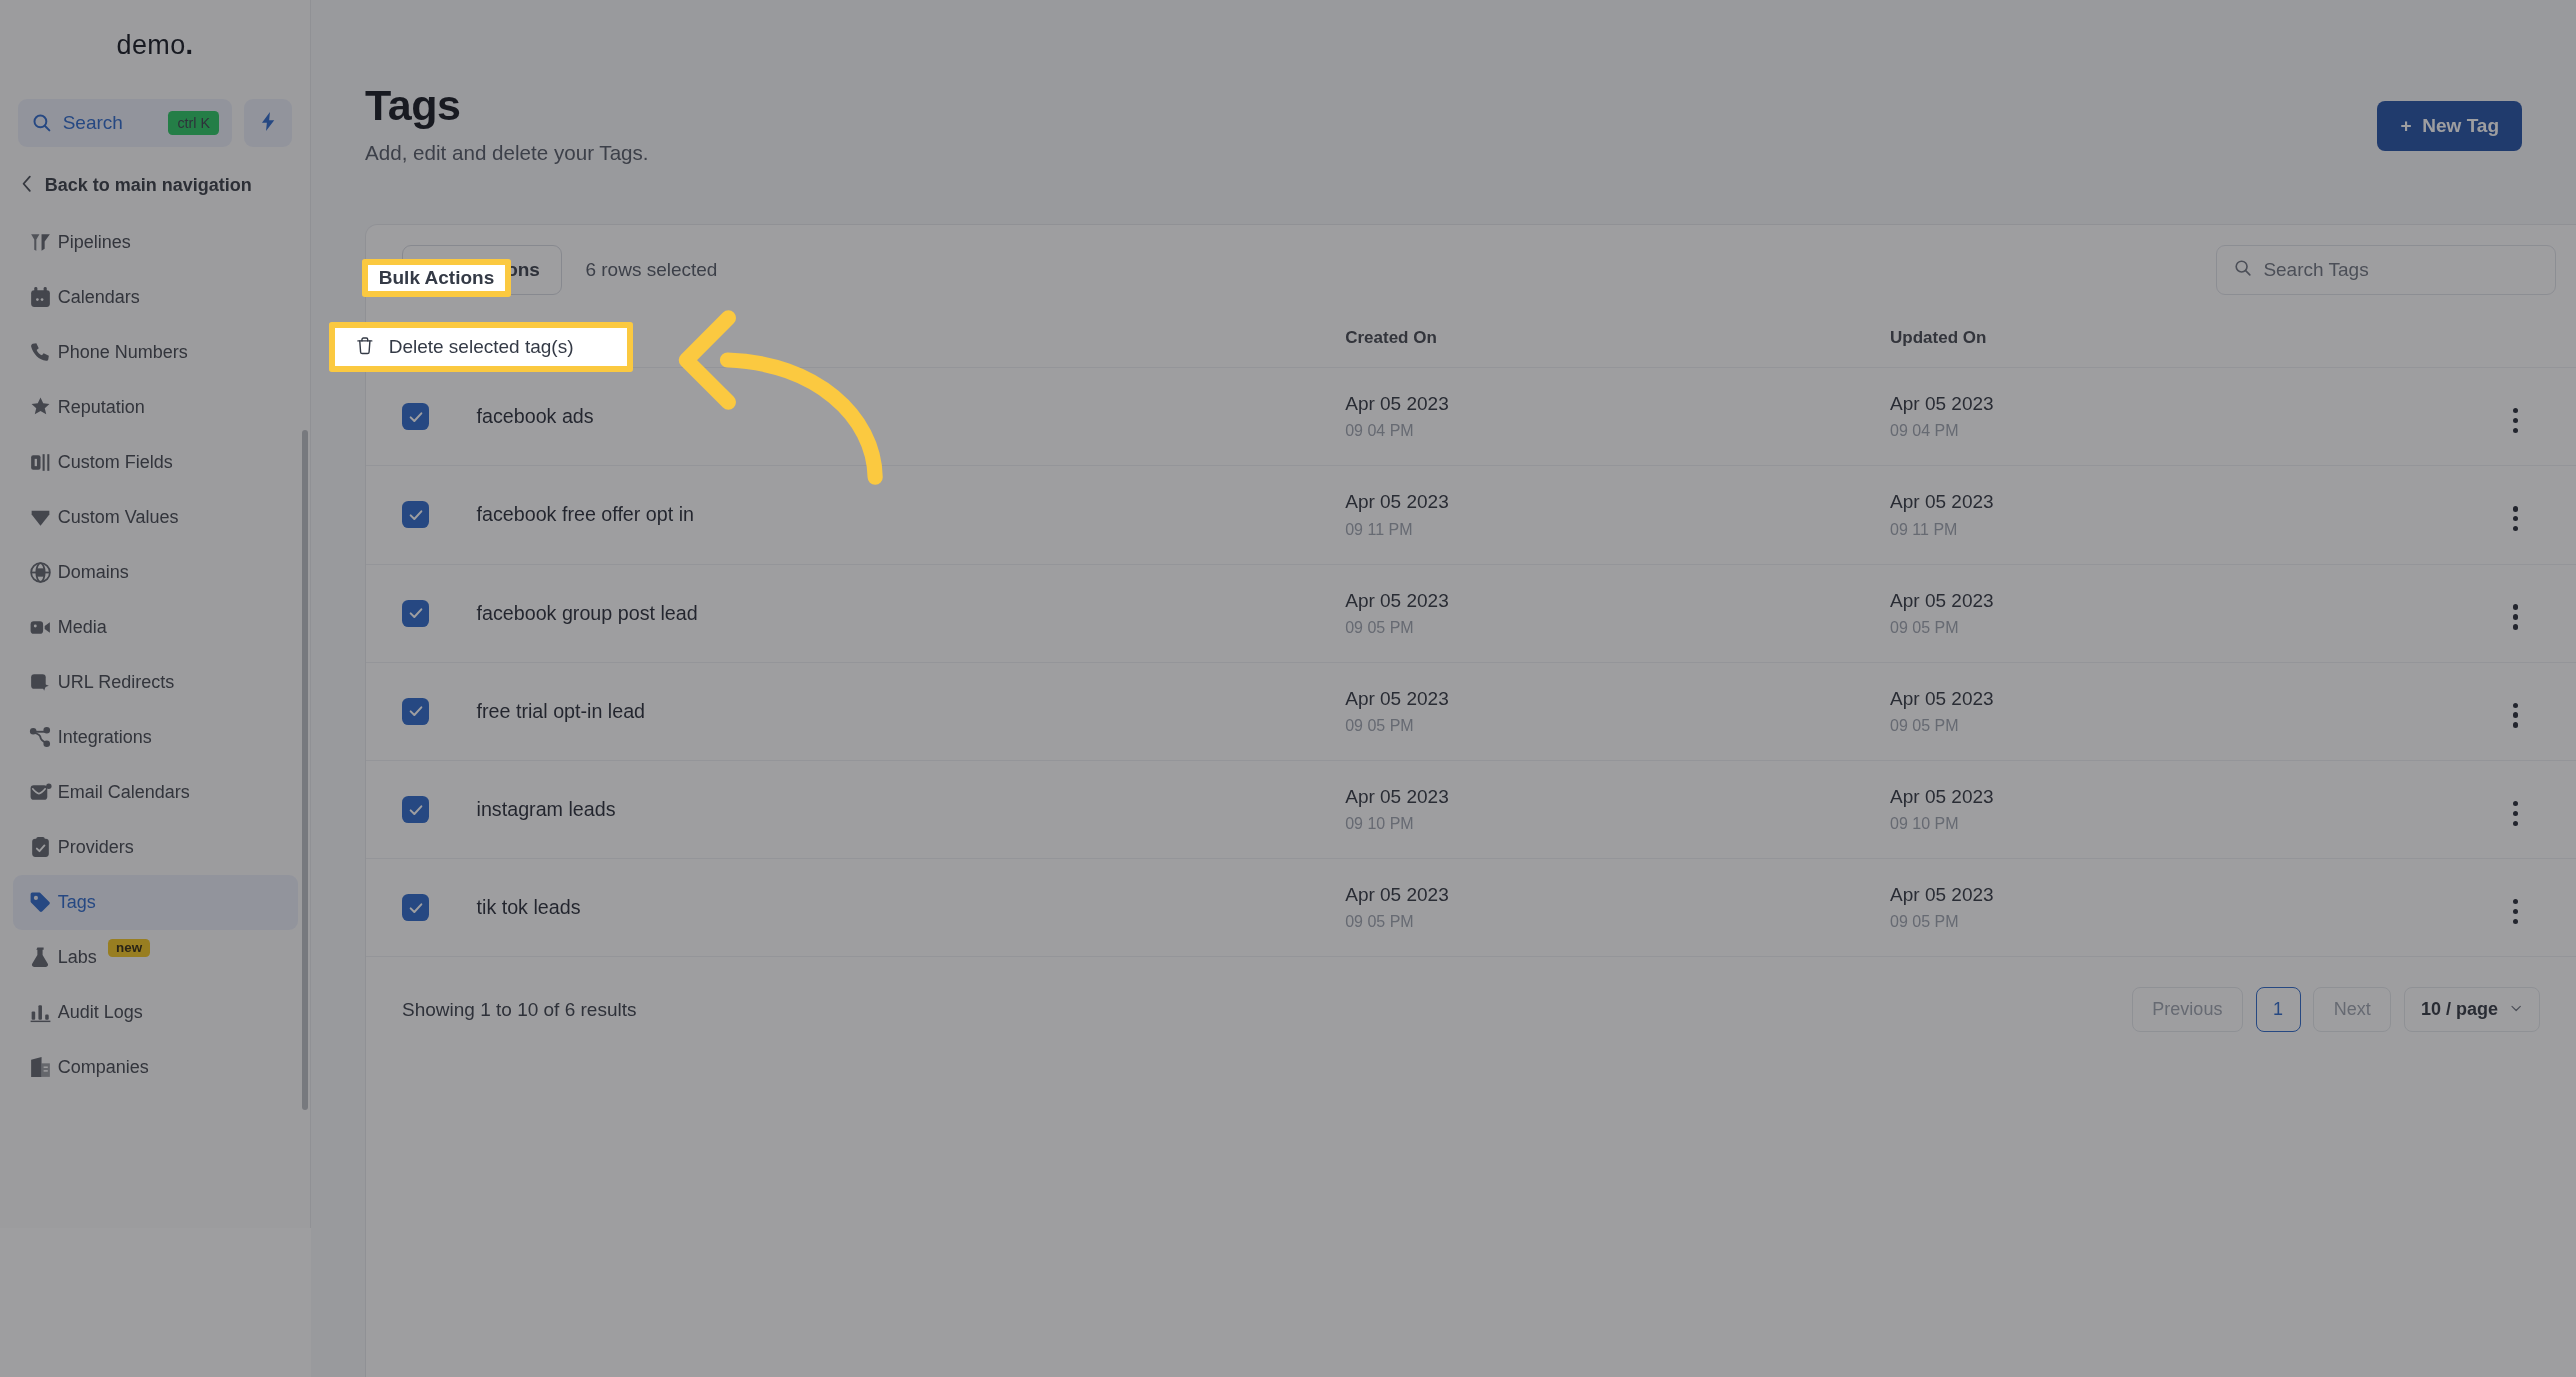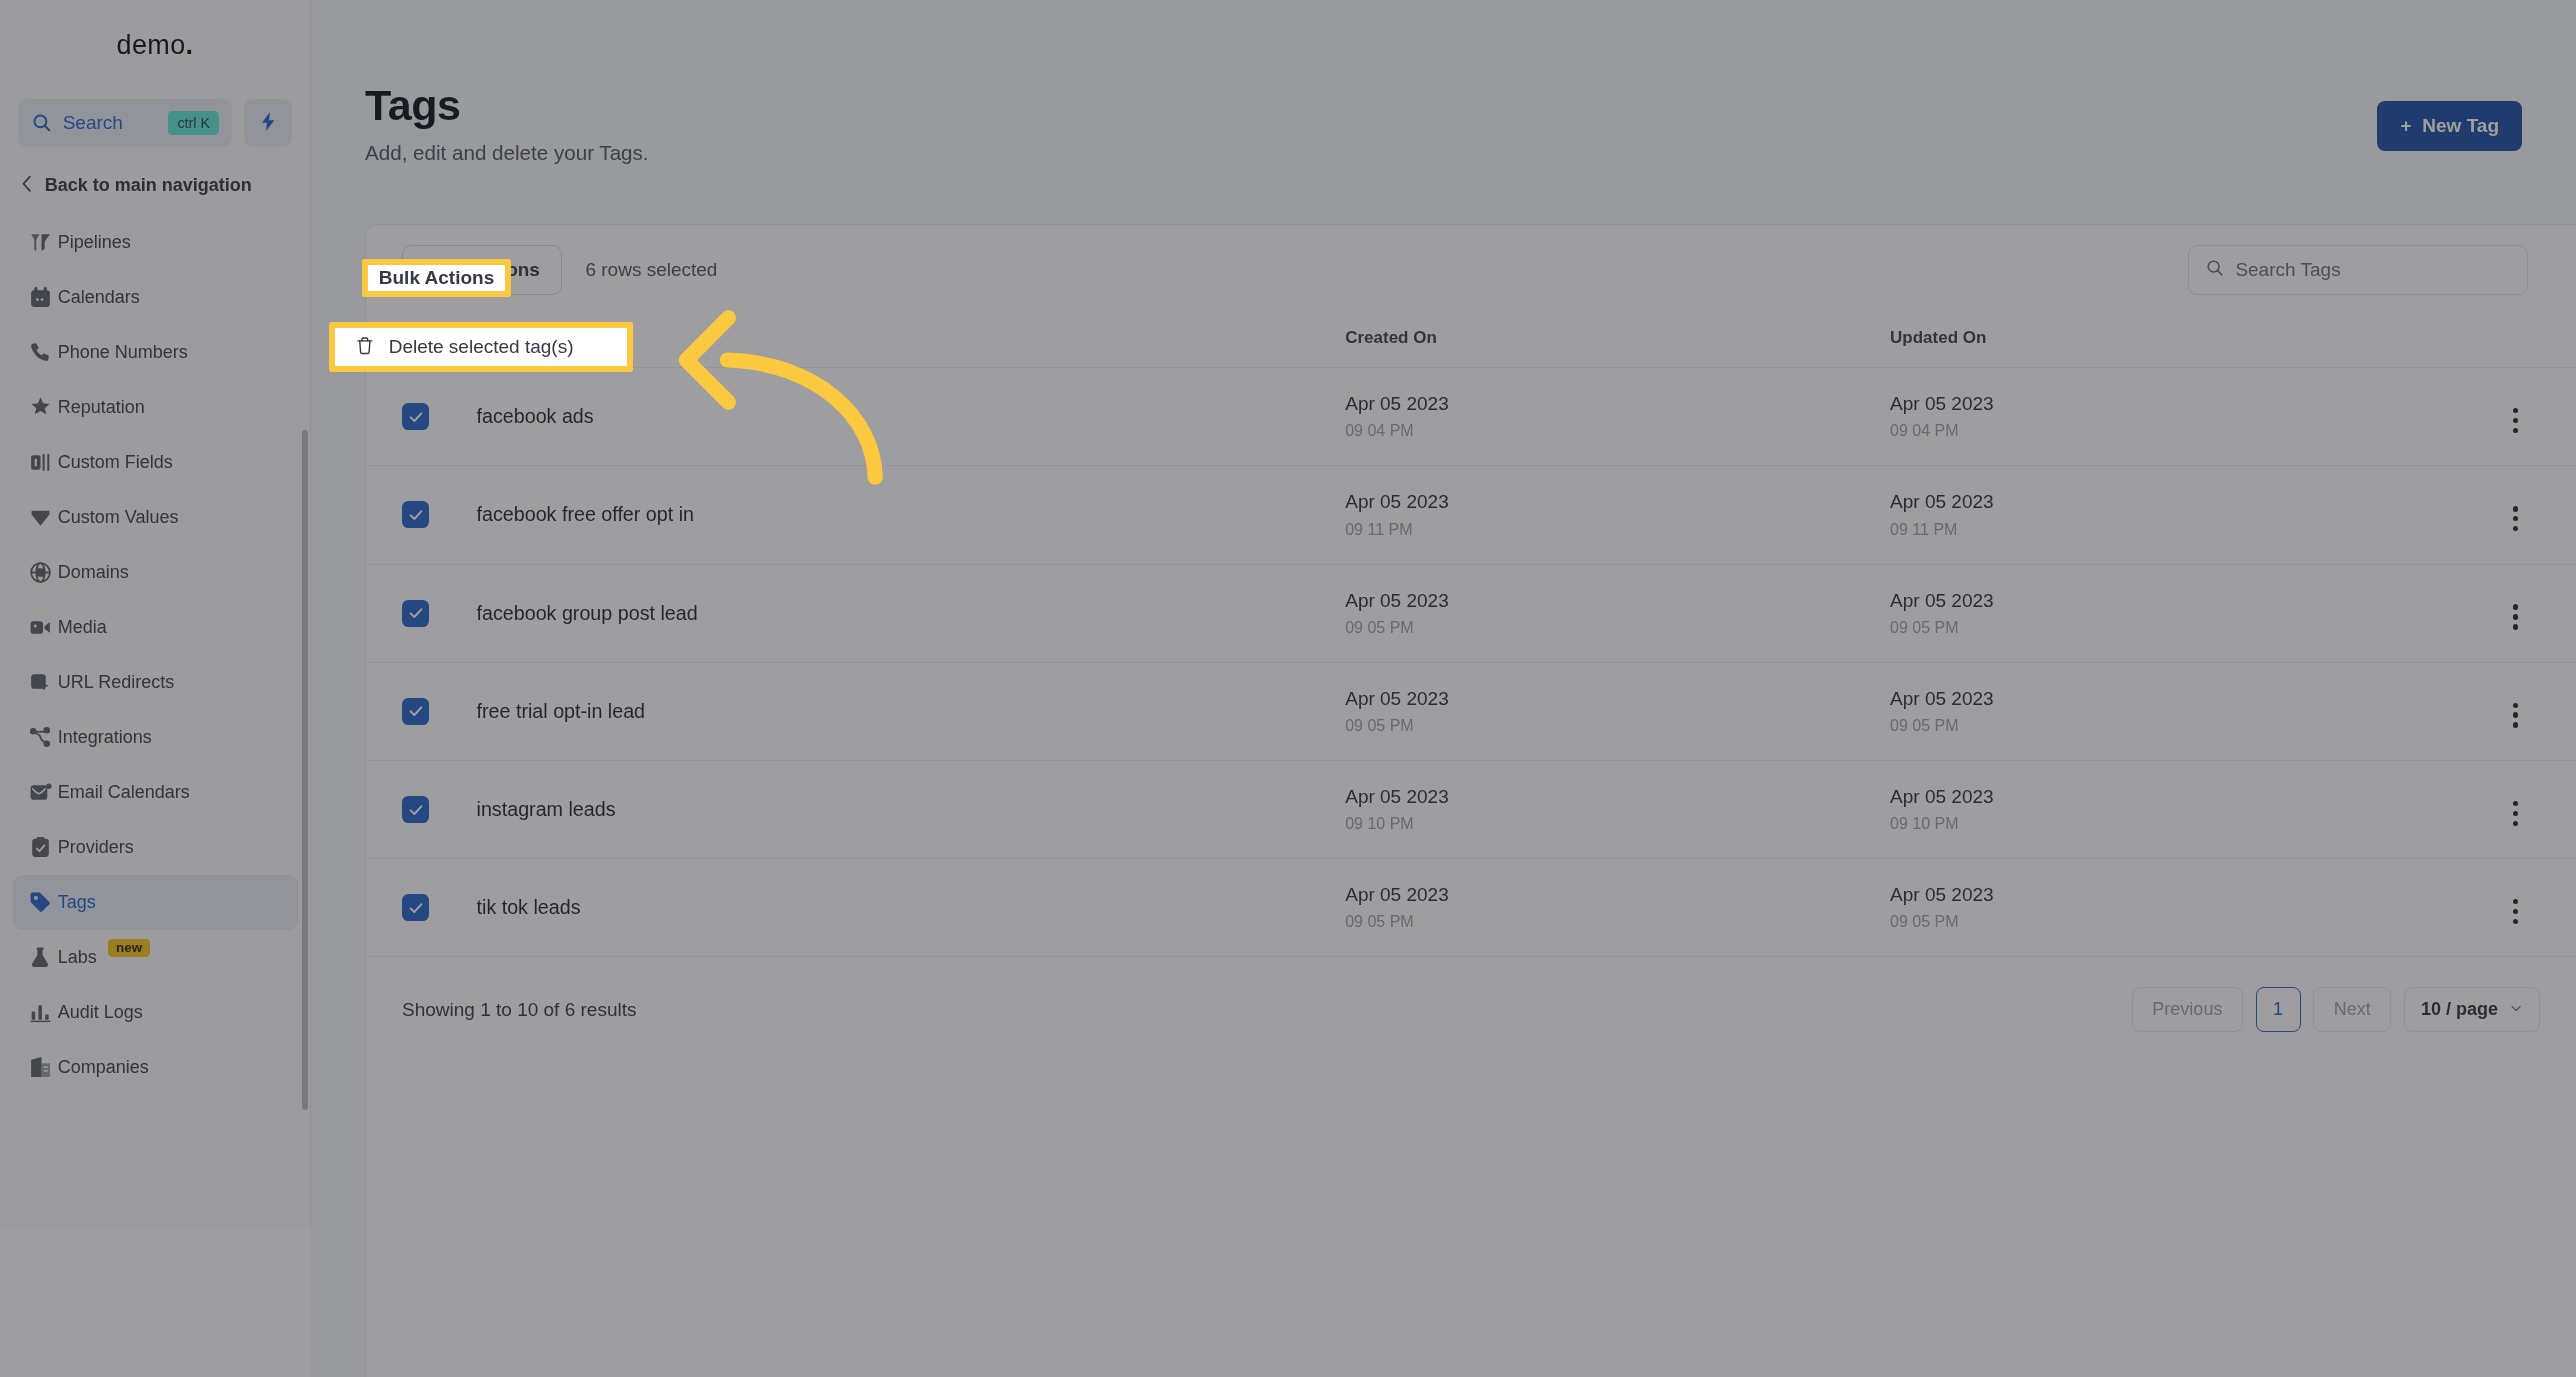--- a/index.html
+++ b/index.html
@@ -27,21 +27,21 @@
     padding: 0 18px; margin-top: 9px;
   }
   .search-box {
     flex: 1; height: 48px; border-radius: 9px; background: #e9edf8;
     display: flex; align-items: center; padding: 0 12.5px; gap: 10.7px;
     cursor: text;
   }
   .search-box .magnifier { width: 21.5px; height: 21.5px; flex: 0 0 auto; }
   .search-box .slabel { font-size: 19px; color: #2563c9; flex: 1; }
   .kbd {
-    background: #5eead4; color: #343a46; font-size: 14.3px;
+    background: #22c55e; color: #343a46; font-size: 14.3px;
     border-radius: 4.5px; padding: 3.6px 9px; font-weight: 400;
   }
   .bolt-btn {
     width: 48px; height: 48px; border-radius: 9px; background: #e9edf8;
     display: flex; align-items: center; justify-content: center;
   }
 
   .back-nav {
     display: flex; align-items: center; gap: 10.7px;
     padding: 0 19.7px; height: 48px; margin-top: 14.3px; cursor: pointer;
@@ -94,21 +94,21 @@
     position: relative;
   }
   .bulk-btn {
     height: 50px; border: 0.9px solid #d6d9e0; border-radius: 9px; background: #ffffff;
     padding: 0 21.5px; font-size: 19px; font-weight: 600; color: #343a46;
     display: flex; align-items: center; cursor: pointer;
     font-family: "Liberation Sans", sans-serif;
   }
   .rows-selected { font-size: 19px; color: #4e5461; margin-left: 23px; }
   .tags-search {
-    position: absolute; right: 48px; top: 19.7px;
+    position: absolute; right: 20px; top: 19.7px;
     width: 340px; height: 50px; border: 0.9px solid #dfe2e8; border-radius: 9px;
     display: flex; align-items: center; gap: 10.7px; padding: 0 16px; background: #ffffff;
   }
   .tags-search .tslabel { font-size: 19px; color: #6a707c; }
 
   table { width: 100%; border-collapse: collapse; }
   thead th {
     text-align: left; font-size: 17px; font-weight: 600; color: #3c4049;
     padding: 12.5px 0 19.7px 0; border-bottom: 0.9px solid #edeff2;
   }

